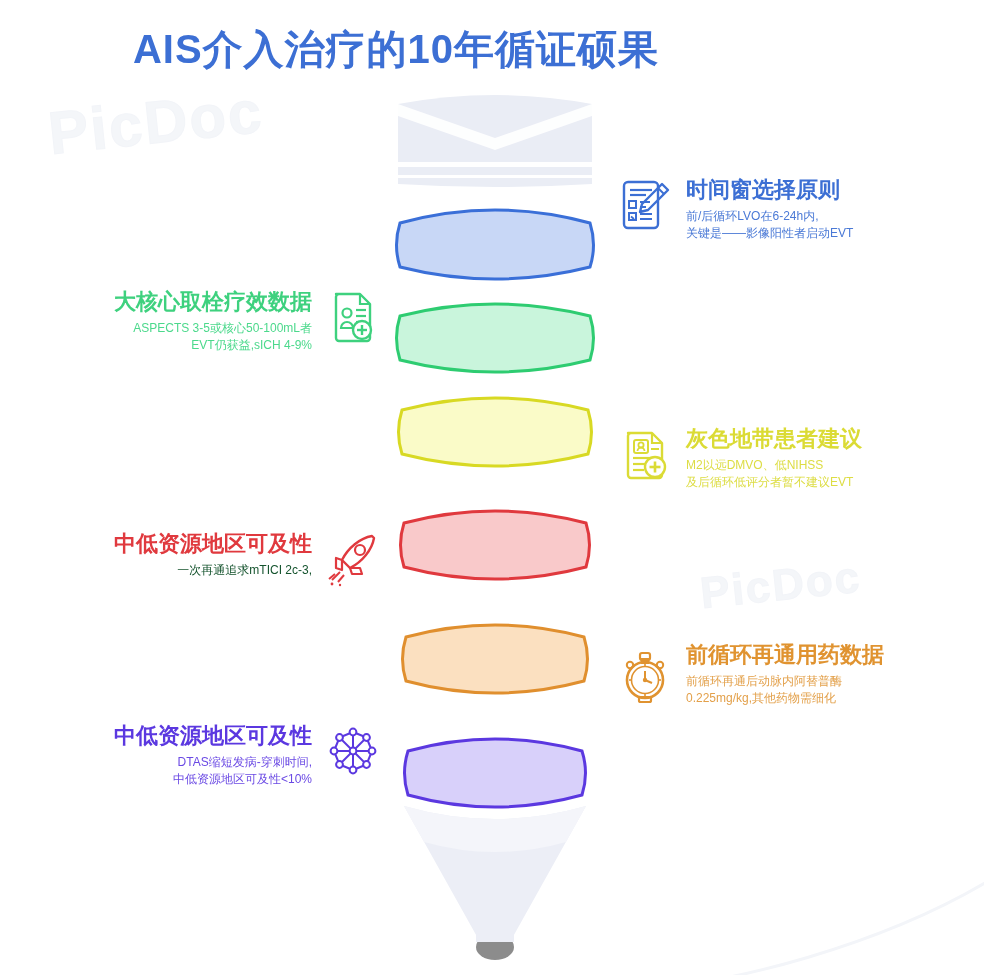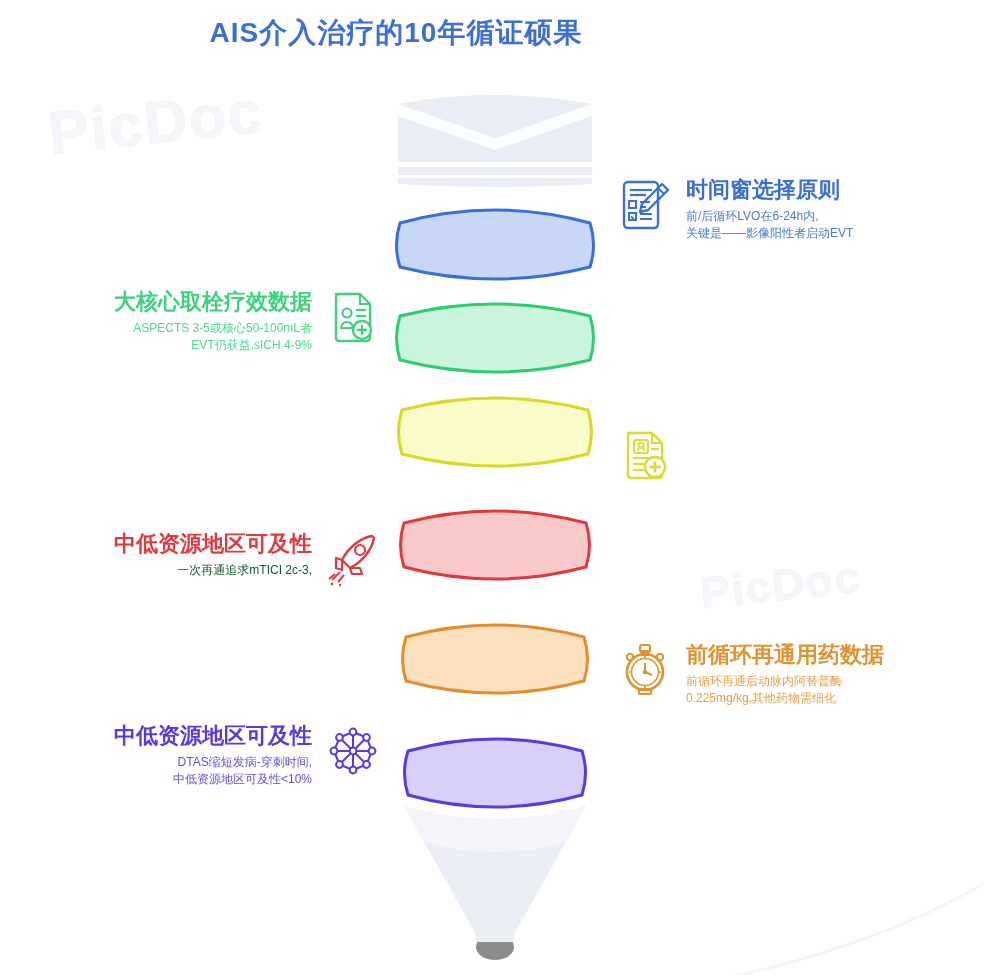--- a/index.html
+++ b/index.html
@@ -22,23 +22,23 @@
     pointer-events:none;
   }
   .wm-1 { left:48px;  top:88px;  transform:rotate(-6deg); }
   .wm-2 { left:700px; top:560px; font-size:44px; transform:rotate(-6deg); }
   .wm-swoosh {
     position:absolute; left:610px; top:880px; width:380px; height:120px;
     pointer-events:none;
   }
   
   .title {
-    position:absolute; left:0; top:14px; width:792px;
+    position:absolute; left:0; top:22px; width:792px;
     text-align:center;
-    font-size:28px; font-weight:700;
+    font-size:40px; font-weight:700;
     color:#3c6fd4;
     letter-spacing:1px;
   }
   
   .funnel { position:absolute; left:390px; top:90px; width:210px; height:885px; }
   .funnel svg { display:block; }
   
   .item { position:absolute; display:flex; align-items:flex-start; gap:14px; }
   .item.left  { right:604px; justify-content:flex-end; text-align:right; }
   .item.right { left:618px; text-align:left; }
@@ -166,20 +166,25 @@
       <line x1="33" y1="18" x2="41" y2="18" stroke="#dbdb35" stroke-width="2"></line>
       <line x1="33" y1="24" x2="41" y2="24" stroke="#dbdb35" stroke-width="2"></line>
       <line x1="15" y1="33" x2="36" y2="33" stroke="#dbdb35" stroke-width="2.2"></line>
       <line x1="15" y1="39" x2="30" y2="39" stroke="#dbdb35" stroke-width="2.2"></line>
       <line x1="15" y1="45" x2="26" y2="45" stroke="#dbdb35" stroke-width="2.2"></line>
       <circle cx="37" cy="42" r="10" fill="#ffffff" stroke="#dbdb35" stroke-width="2.4"></circle>
       <line x1="37" y1="36.5" x2="37" y2="47.5" stroke="#dbdb35" stroke-width="2.6"></line>
       <line x1="31.5" y1="42" x2="42.5" y2="42" stroke="#dbdb35" stroke-width="2.6"></line>
     </svg>
   </span>
+  <span class="txt">
+    <span class="head" style="color:#dbdb35">灰色地带患者建议</span>
+    <span class="body" style="color:#dddd44">M2以远DMVO、低NIHSS</span>
+    <span class="body" style="color:#dddd44">及后循环低评分者暂不建议EVT</span>
+  </span>
 </div>
 
 <div class="item left" style="top:530px;">
   <span class="txt">
     <span class="head" style="color:#e0393e">中低资源地区可及性</span>
     <span class="body" style="color:#14532d">一次再通追求mTICI 2c-3,</span>
   </span>
   <span class="icon">
     <svg viewBox="0 0 54 58">
       <path d="M46 6 C34 8 22 18 16 30 L24 38 C36 32 46 20 48 8 Z" fill="none" stroke="#e0393e" stroke-width="2.4" stroke-linejoin="round"></path>
@@ -188,21 +193,21 @@
       <path d="M24 38 L26 44 L36 44 L34 38 Z" fill="none" stroke="#e0393e" stroke-width="2.2" stroke-linejoin="round"></path>
       <line x1="14" y1="42" x2="6" y2="50" stroke="#e0393e" stroke-width="2"></line>
       <line x1="18" y1="45" x2="12" y2="52" stroke="#e0393e" stroke-width="2"></line>
       <line x1="9" y1="44" x2="3" y2="49" stroke="#e0393e" stroke-width="2"></line>
       <circle cx="6" cy="54" r="1.4" fill="#e0393e"></circle>
       <circle cx="14" cy="55" r="1.2" fill="#e0393e"></circle>
     </svg>
   </span>
 </div>
 
-<div class="item right" style="top:641px;">
+<div class="item right" style="top:641px;align-items:flex-end;">
   <span class="icon">
     <svg viewBox="0 0 54 58">
       <circle cx="27" cy="31" r="18" fill="none" stroke="#e09330" stroke-width="2.6"></circle>
       <circle cx="27" cy="31" r="13.5" fill="none" stroke="#e09330" stroke-width="1.6"></circle>
       <circle cx="27" cy="31" r="2.2" fill="#e09330"></circle>
       <line x1="27" y1="31" x2="27" y2="22" stroke="#e09330" stroke-width="2"></line>
       <line x1="27" y1="31" x2="34" y2="34" stroke="#e09330" stroke-width="2"></line>
       <rect x="22" y="4" width="10" height="7" rx="2" fill="none" stroke="#e09330" stroke-width="2.2"></rect>
       <rect x="24" y="10" width="6" height="4" fill="none" stroke="#e09330" stroke-width="2"></rect>
       <circle cx="12" cy="16" r="3.2" fill="none" stroke="#e09330" stroke-width="2"></circle>

